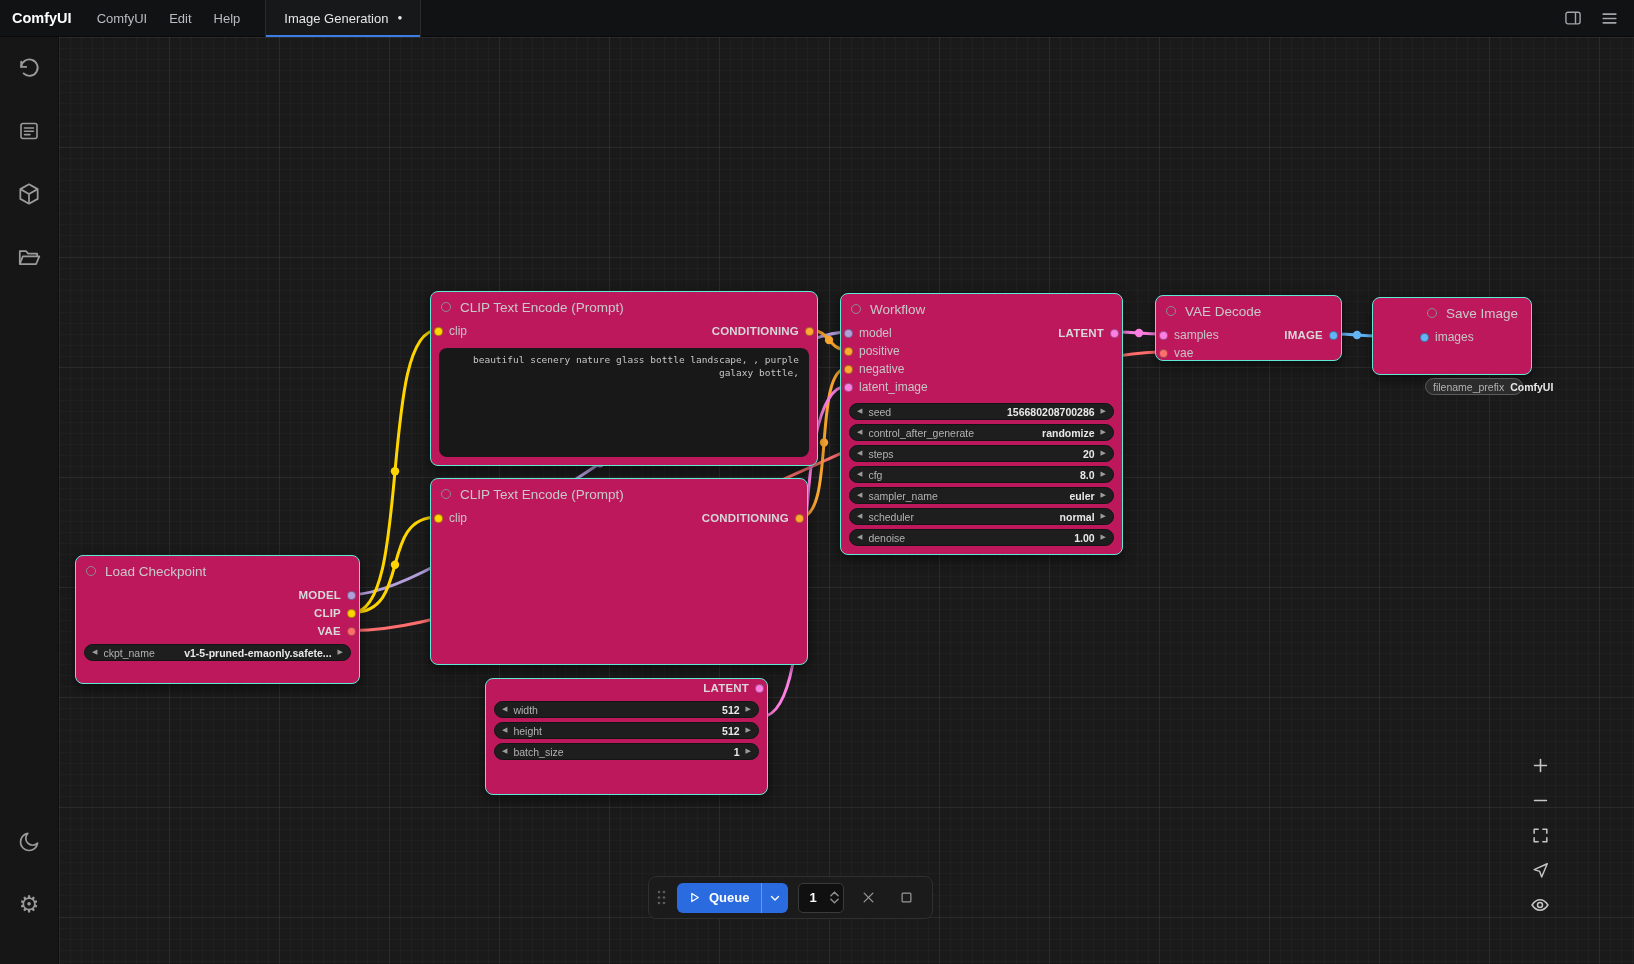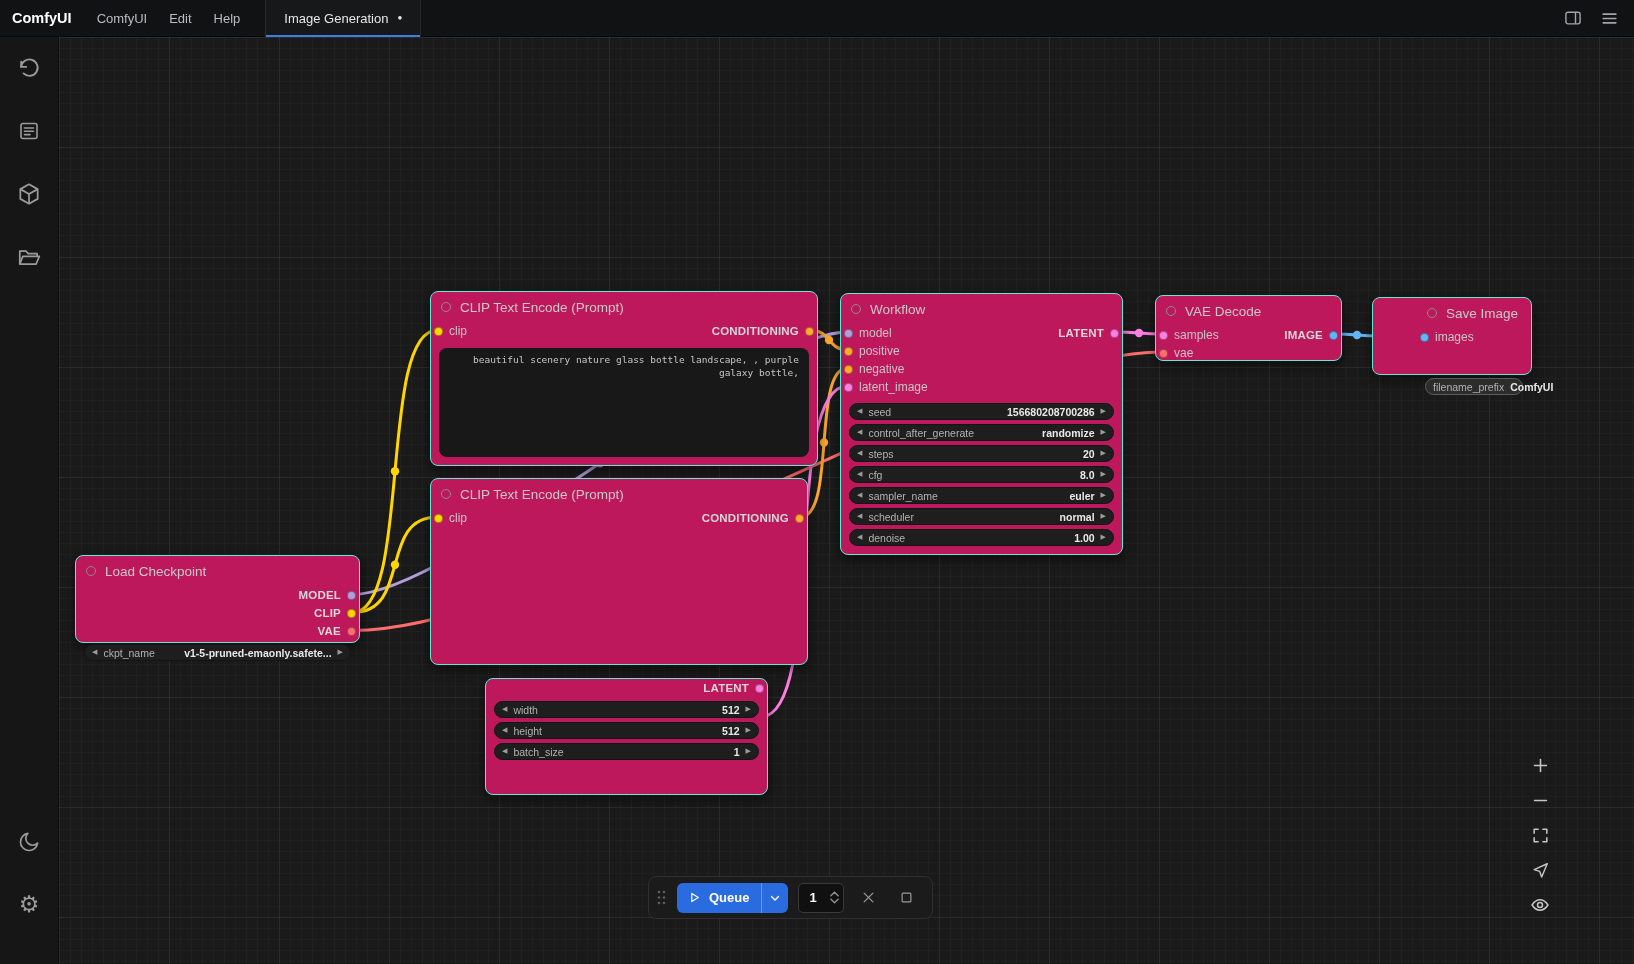--- a/index.html
+++ b/index.html
@@ -171,21 +171,21 @@
   <circle cx="395" cy="471.3" r="4.2" fill="#FFD500"></circle>
   <circle cx="395" cy="564.8" r="4.2" fill="#FFD500"></circle>
   <circle cx="757" cy="491.3" r="4.2" fill="#FF6E6E"></circle>
   <circle cx="829" cy="340" r="4.2" fill="#FFA931"></circle>
   <circle cx="824" cy="442.5" r="4.2" fill="#FFA931"></circle>
   <circle cx="804" cy="551.5" r="4.2" fill="#FF7EE2"></circle>
   <circle cx="1139" cy="333" r="4.2" fill="#FF7EE2"></circle>
   <circle cx="1357" cy="335" r="4.2" fill="#64B5F6"></circle>
 </svg>
 
-<div class="node" style="left:75px; top:555px; width:285px; height:88px;">
+<div class="node" style="left:75px; top:555px; width:285px; height:129px;">
   <div class="node-title">
     <span class="collapse-dot"></span>
     <span>Load Checkpoint</span>
   </div>
   <div class="slot-row">
     <div class="slot-out">
         <span class="out-label">MODEL</span>
         <span class="port c-model"></span>
       </div>
   </div>

